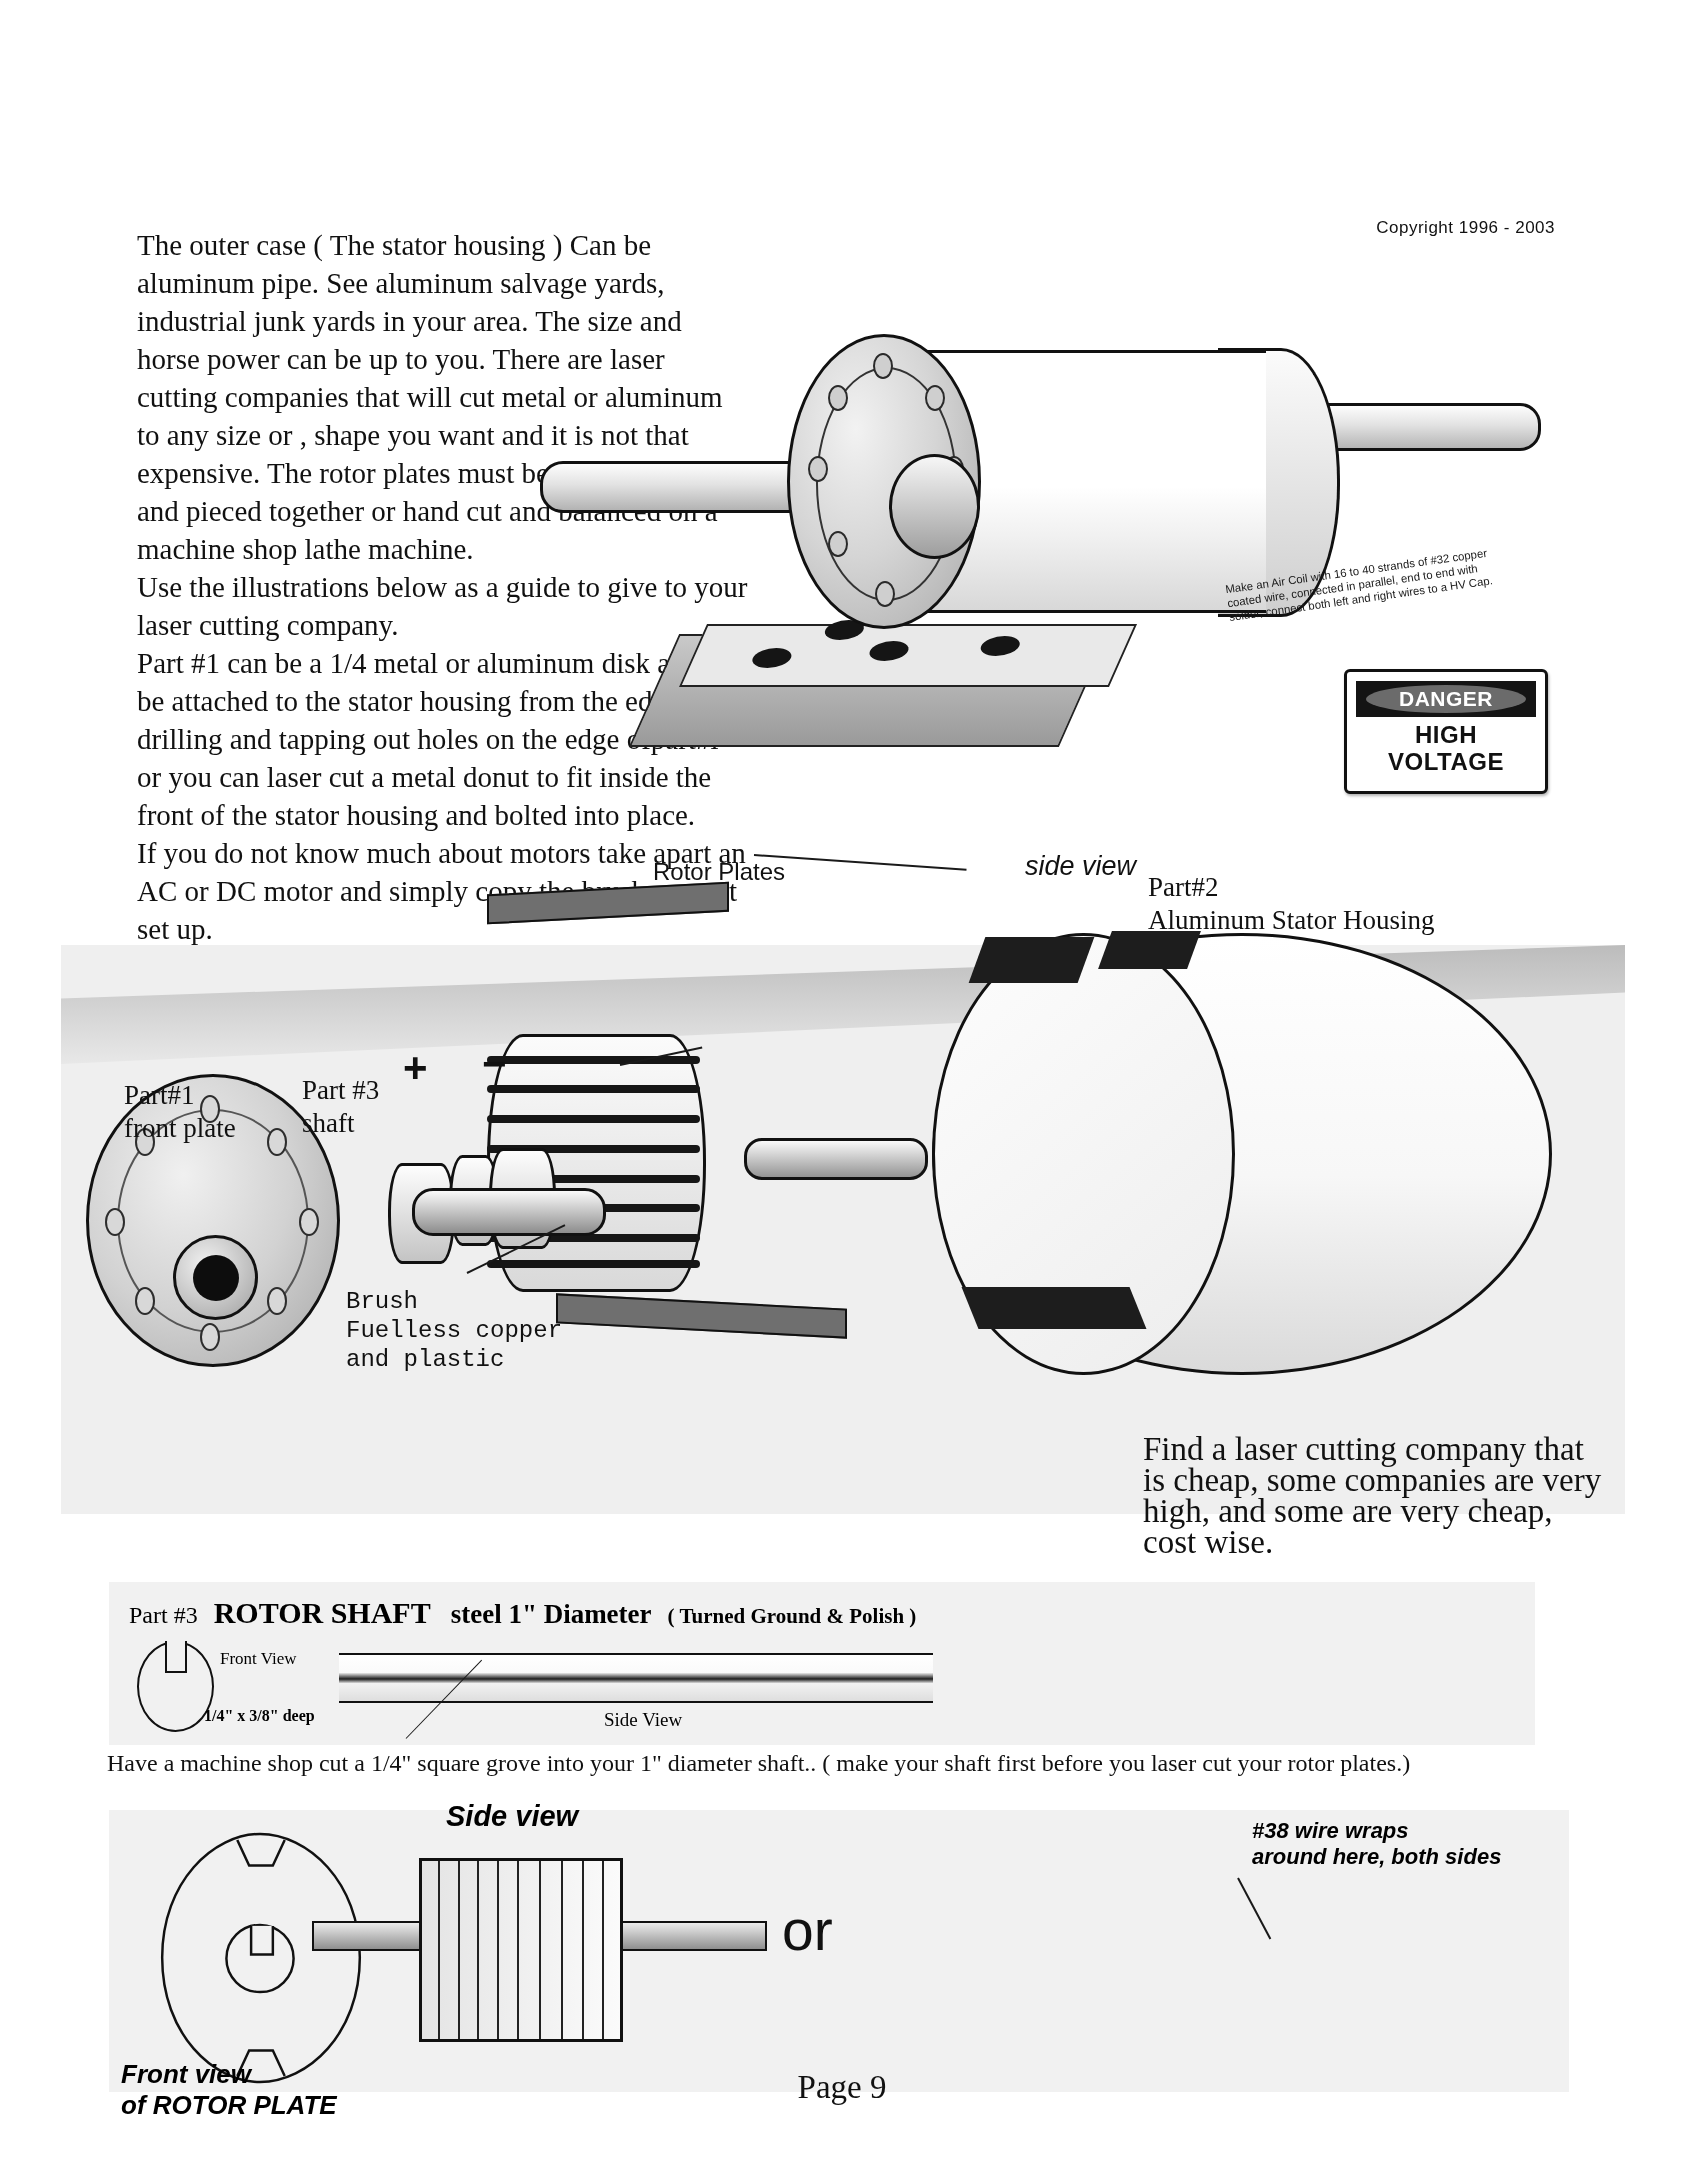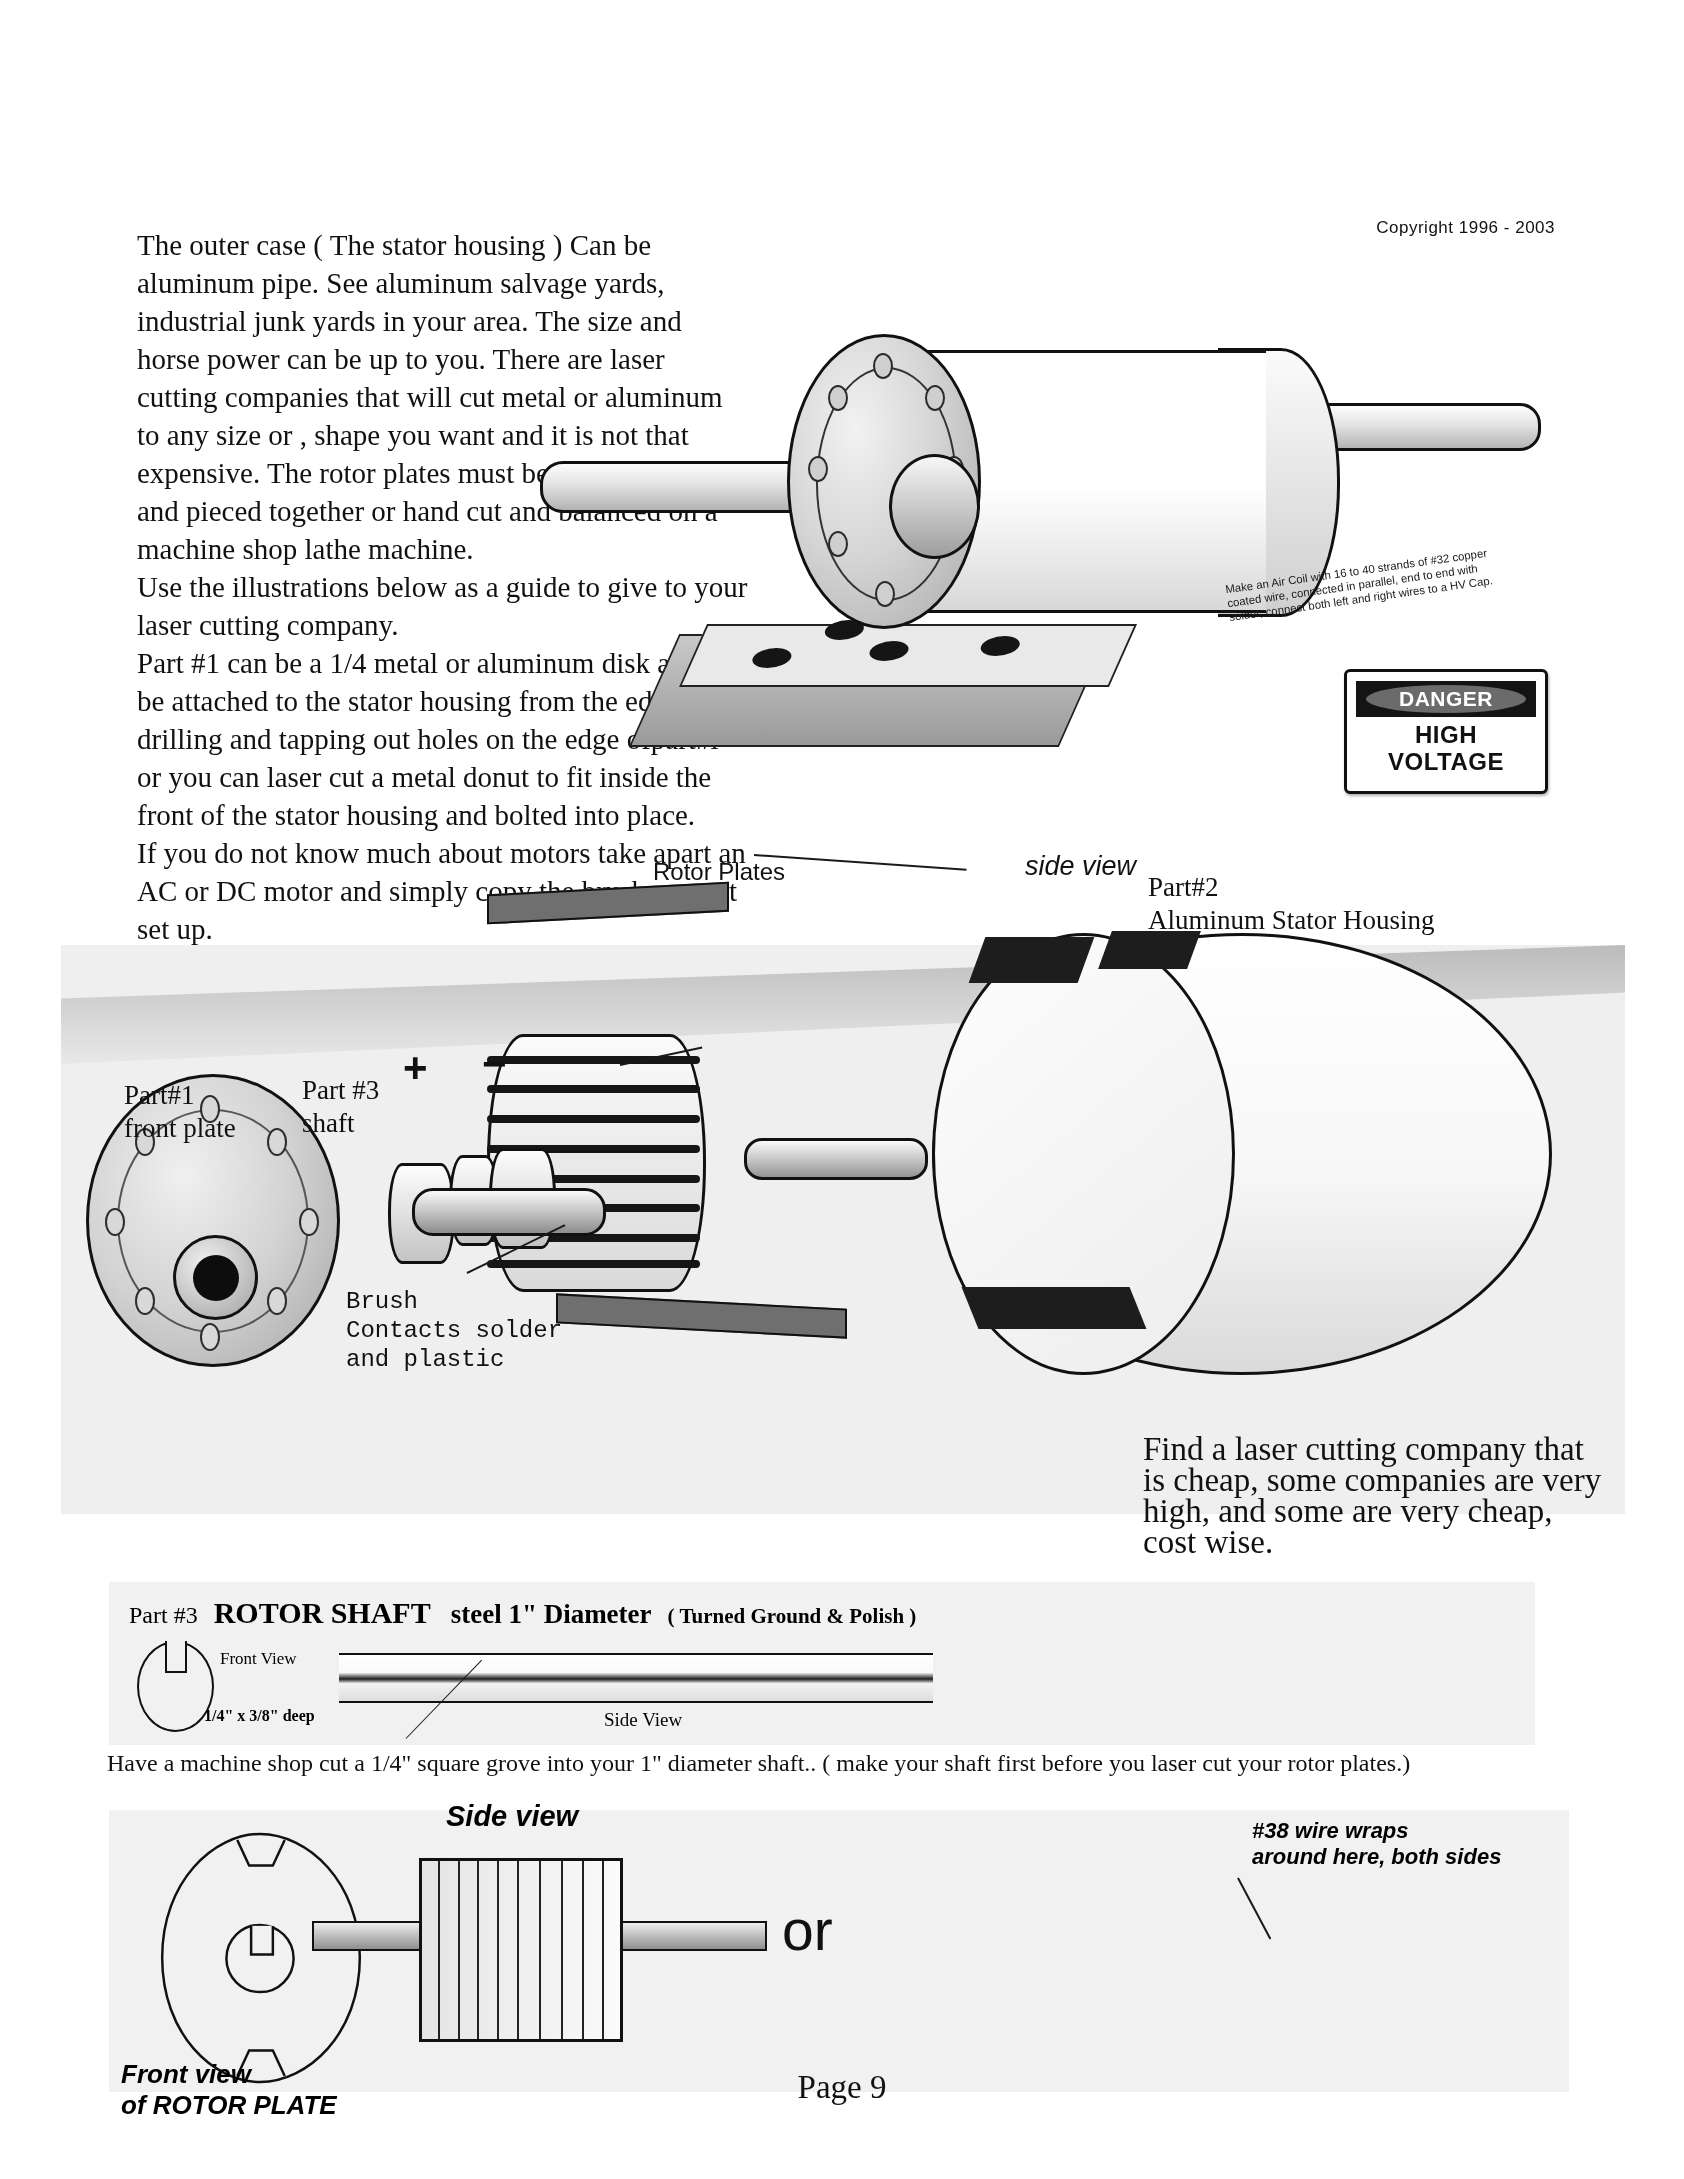--- a/index.html
+++ b/index.html
@@ -406,21 +406,21 @@
     </div>
     <div class="lbl lbl-serif" style="left:241px;top:129px;font-size:27px;line-height:33px;">
       <div>Part #3</div>
       <div>shaft</div>
     </div>
     <div class="lbl lbl-sans" style="left:342px;top:99px;font-size:42px;font-weight:bold;">+</div>
     <div class="lbl lbl-sans" style="left:421px;top:95px;font-size:42px;font-weight:bold;">−</div>
     <div class="lbl lbl-sans" style="left:592px;top:-87px;font-size:24px;">Rotor Plates</div>
     <div class="lbl lbl-sans" style="left:285px;top:342px;font-size:24px;line-height:29px;font-family:Liberation Mono, monospace;">
       <div>Brush</div>
-      <div>Contacts solder</div>
+      <div>Fuelless copper</div>
       <div>and plastic</div>
     </div>
   </div>
 
   <div class="ex-foot">Find a laser cutting company that is cheap, some companies are very high, and some are very cheap, cost wise.</div>
 
   <div class="shaftpanel">
     <div class="sp-title">
       <span class="t-part">Part #3</span><span class="t-main">ROTOR SHAFT</span><span class="t-steel">steel 1" Diameter</span><span class="t-paren">( Turned Ground &amp; Polish )</span>
     </div>

